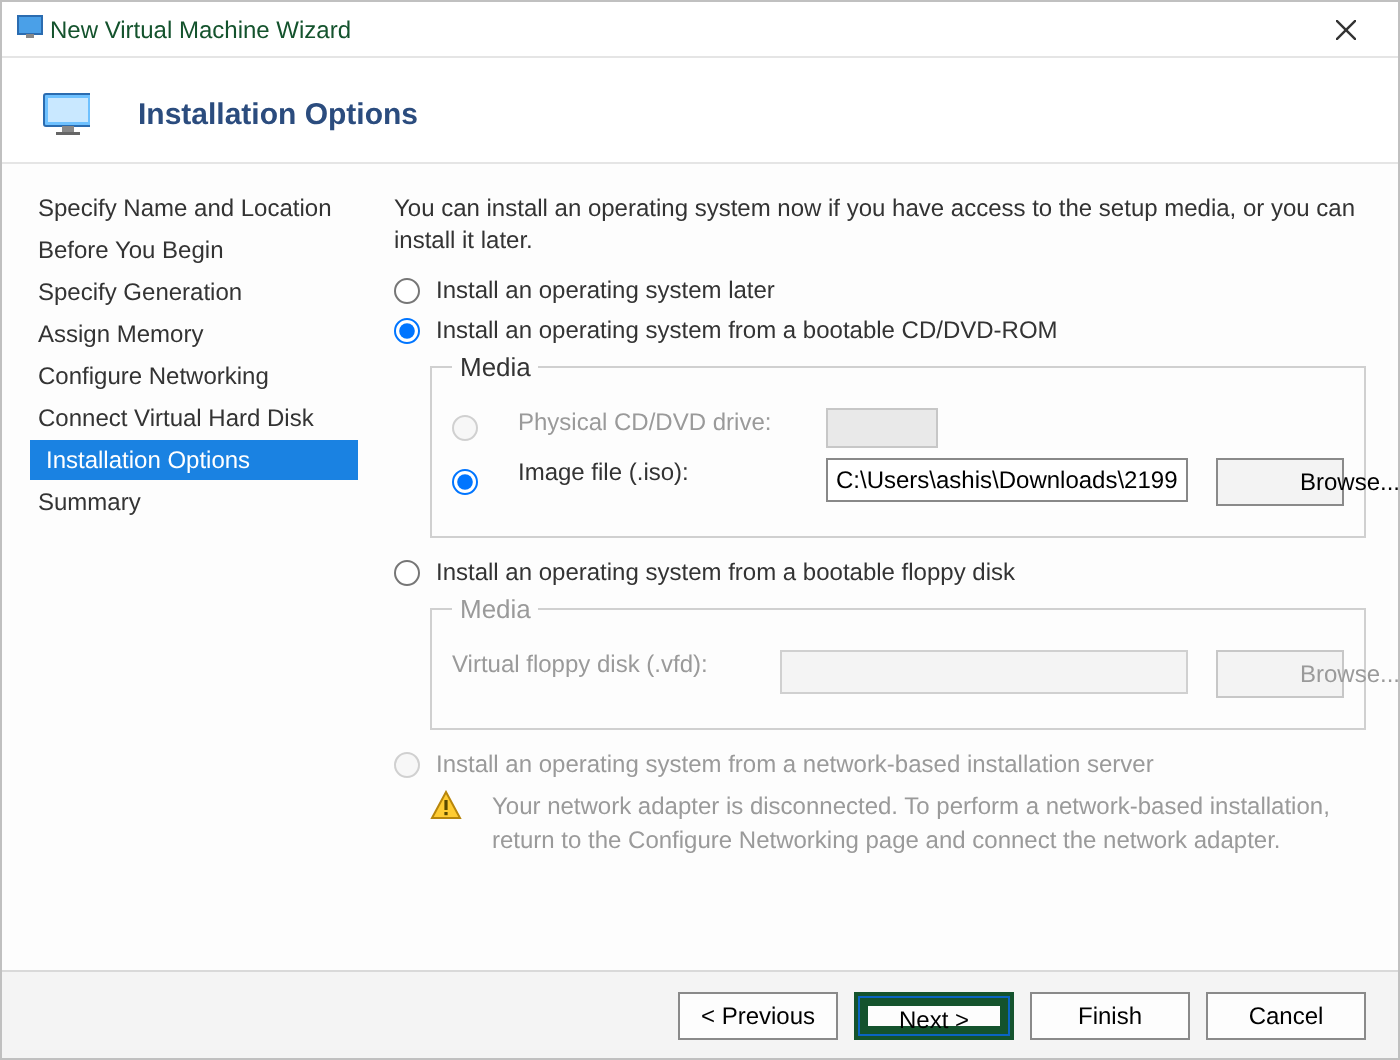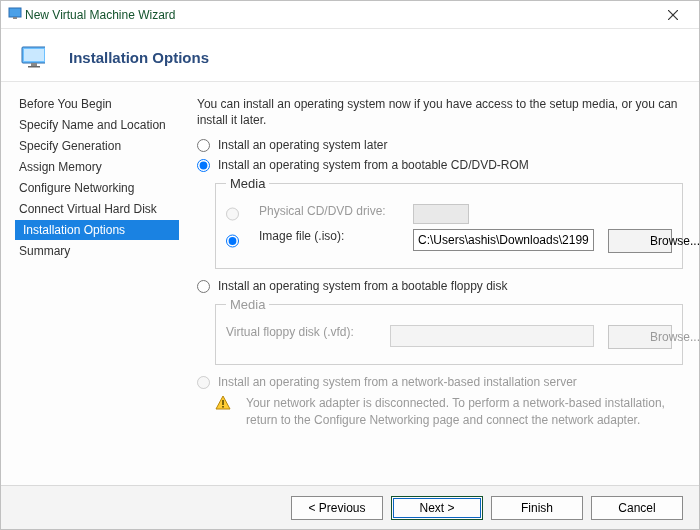--- a/index.html
+++ b/index.html
@@ -27,22 +27,22 @@
     .media-row .lbl { width:140px; }
     .media-row input[type=radio] { margin-right:6px; }
     .combo { width:56px; height:20px; border:1px solid #c7c7c7; background:#e9e9e9; }
     input.path { flex:1; height:22px; border:1px solid #888; padding:0 4px; font-size:12px; }
     input.path.disabled { background:#f4f4f4; border-color:#d0d0d0; color:#aaa; }
     button.browse { width:64px; height:24px; border:1px solid #8a8a8a; background:#f3f3f3; cursor:pointer;padding-left:41px; }
     button.browse:disabled { color:#9a9a9a; border-color:#c7c7c7; background:#f3f3f3; cursor:default; }
     .warn-row { display:flex; align-items:flex-start; gap:15px; margin:6px 0 0 18px; color:#9a9a9a; line-height:1.35;}
     .warn-icon { width:16px; height:16px; flex:0 0 16px; }
     .footer { height:44px; border-top:1px solid #d9d9d9; display:flex; align-items:center; justify-content:flex-end; gap:8px; padding-right:16px; background:#f4f4f4;}
-    .footer button { width:92px; height:24px; border:1px solid #8a8a8a; background:#fdfdfd; cursor:pointer; }
-    .footer button.default { border:1px solid #14532d; outline:1px solid #0a64c2; outline-offset:-3px; }
+    .footer button { width:80px; height:24px; border:1px solid #8a8a8a; background:#fdfdfd; cursor:pointer; }
+    .footer button.default { border:7px solid #14532d; outline:1px solid #0a64c2; outline-offset:-3px; }
   </style>
 </head>
 <body>
 
 <div class="window">
 
   <div class="titlebar">
     <span>
       <svg width="16" height="16">
           <rect x="2" y="3" width="12" height="9" fill="#4aa0e8" stroke="#2b6cb0"></rect>
@@ -65,22 +65,22 @@
           <rect x="3" y="3" width="20" height="12" fill="#c9e8ff"></rect>
           <rect x="10" y="17" width="6" height="3" fill="#888"></rect>
           <rect x="7" y="20" width="12" height="1.5" fill="#666"></rect>
         </svg>
     </span>
     <div class="hdr-title">Installation Options</div>
   </div>
 
   <div class="body">
     <div class="sidebar">
+      <div class="step">Specify Name and Location</div>
       <div class="step">Before You Begin</div>
-      <div class="step">Specify Name and Location</div>
       <div class="step">Specify Generation</div>
       <div class="step">Assign Memory</div>
       <div class="step">Configure Networking</div>
       <div class="step">Connect Virtual Hard Disk</div>
       <div class="step active">Installation Options</div>
       <div class="step">Summary</div>
     </div>
 
     <div class="main">
       <div class="intro">You can install an operating system now if you have access to the setup media, or you can install it later.</div>

